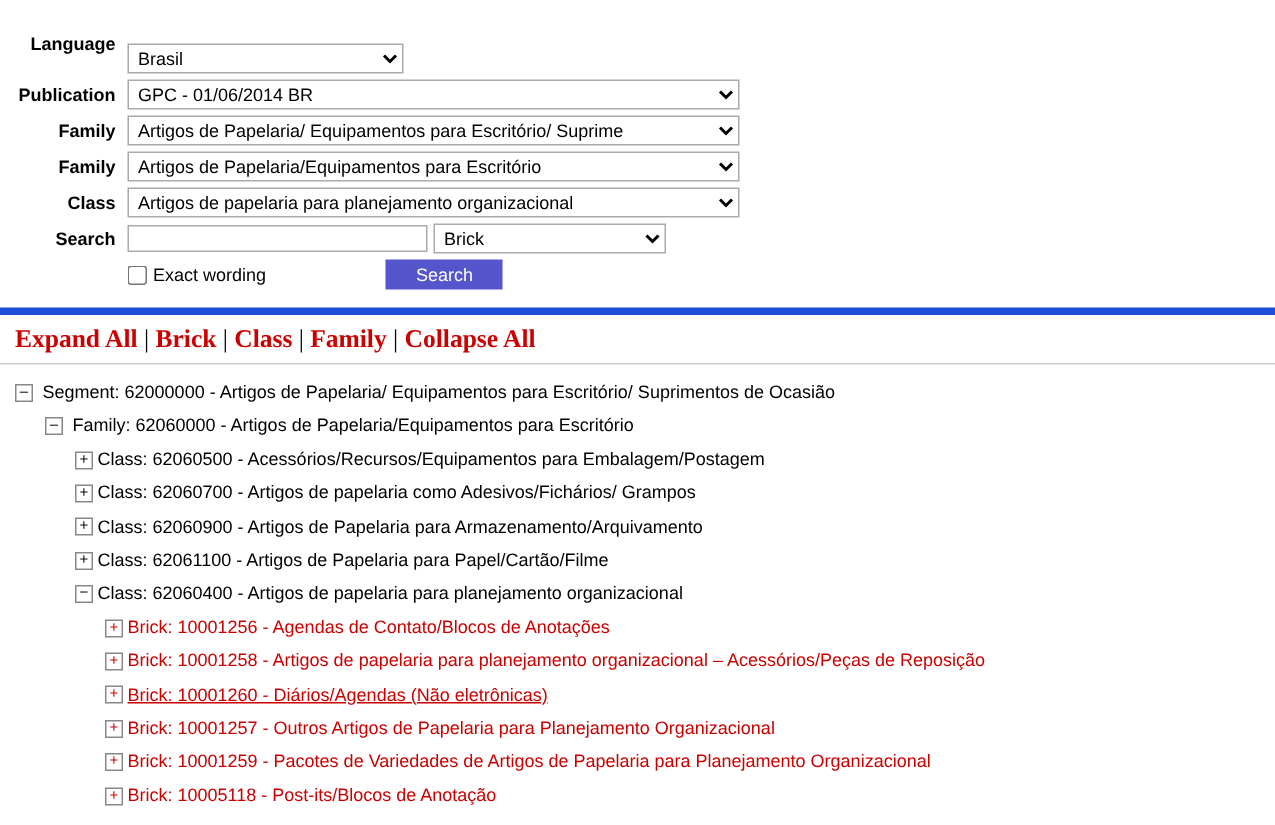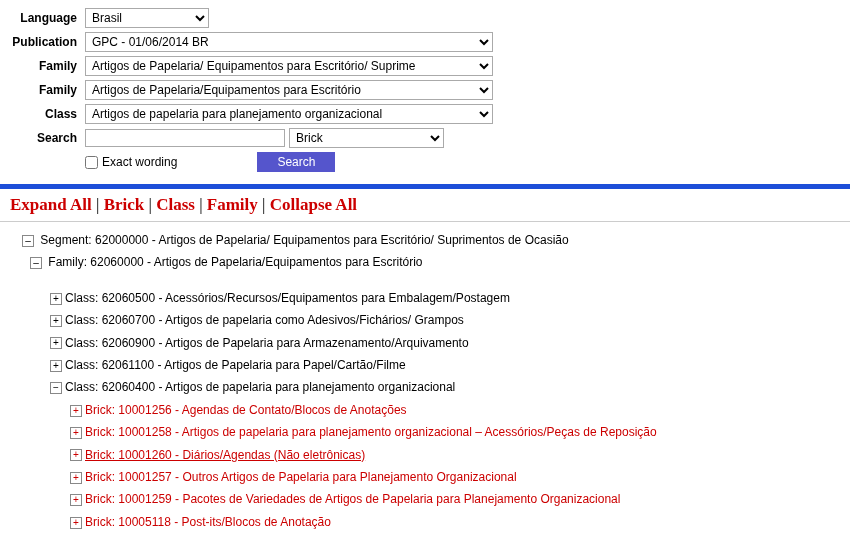--- a/index.html
+++ b/index.html
@@ -27,21 +27,21 @@
       padding-right: 8px;
       font-size: 12px;
     }
     .form-row select {
       border: 1px solid #aaa;
       font-size: 12px;
       padding: 1px 2px;
       background: #fff;
     }
     .form-row select.wide { width: 408px; }
-    .form-row select.medium { width: 124px; }
+    .form-row select.medium { width: 184px; margin-top: 21px; }
     .search-input {
       border: 1px solid #aaa;
       font-size: 12px;
       padding: 1px 4px;
       width: 200px;
       margin-right: 4px;
     }
     .brick-select { width: 155px; }
     .exact-wording-row {
       display: flex;
@@ -74,39 +74,39 @@
     }
     .nav-links span { color: #000; font-weight: normal; }
     .tree-section {
       padding: 8px 10px;
       font-size: 12px;
       overflow: auto;
     }
     .tree-item {
       line-height: 1.7;
     }
-    .tree-segment { margin-left: 12px; }
+    .tree-segment { margin-left: 0; }
     .tree-family { margin-left: 20px; }
     .tree-class { margin-left: 40px; }
     .tree-brick { margin-left: 60px; color: #cc0000; }
     .expand-icon {
       display: inline-block;
       width: 12px;
       height: 12px;
       border: 1px solid #888;
       background: #fff;
       text-align: center;
       line-height: 10px;
       font-size: 10px;
       margin-right: 3px;
       cursor: pointer;
       vertical-align: middle;
     }
     .segment-line { color: #000; font-weight: normal; margin-bottom: 2px; }
-    .family-line { color: #000; margin-bottom: 15px; }
+    .family-line { color: #000; margin-bottom: 2px; }
     .class-line { color: #000; margin-bottom: 2px; }
     .brick-line { color: #cc0000; margin-bottom: 2px; }
   </style>
 </head>
 <body>
 
 <div class="form-section">
   <div class="form-row">
     <span class="form-label">Language</span>
     <select class="medium">

